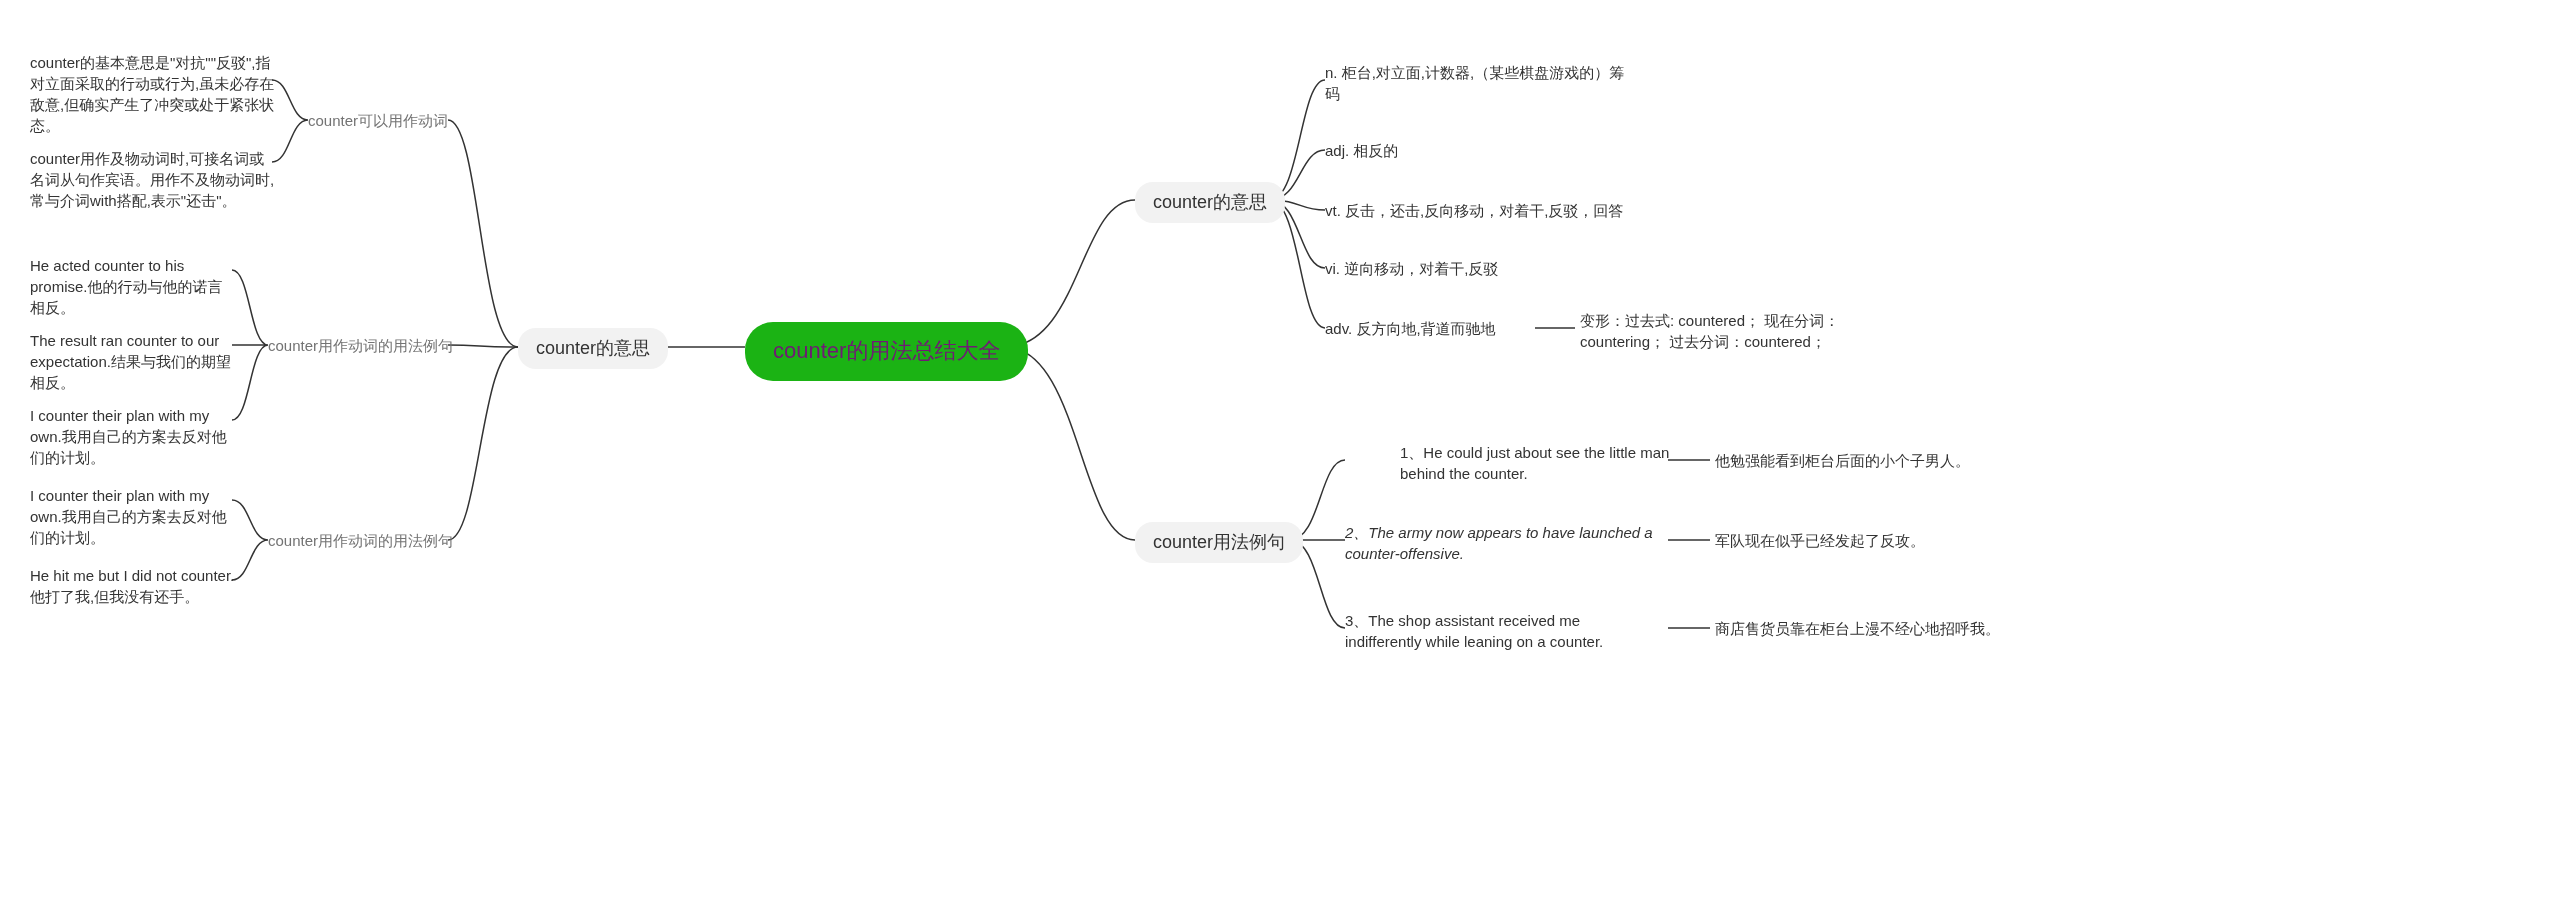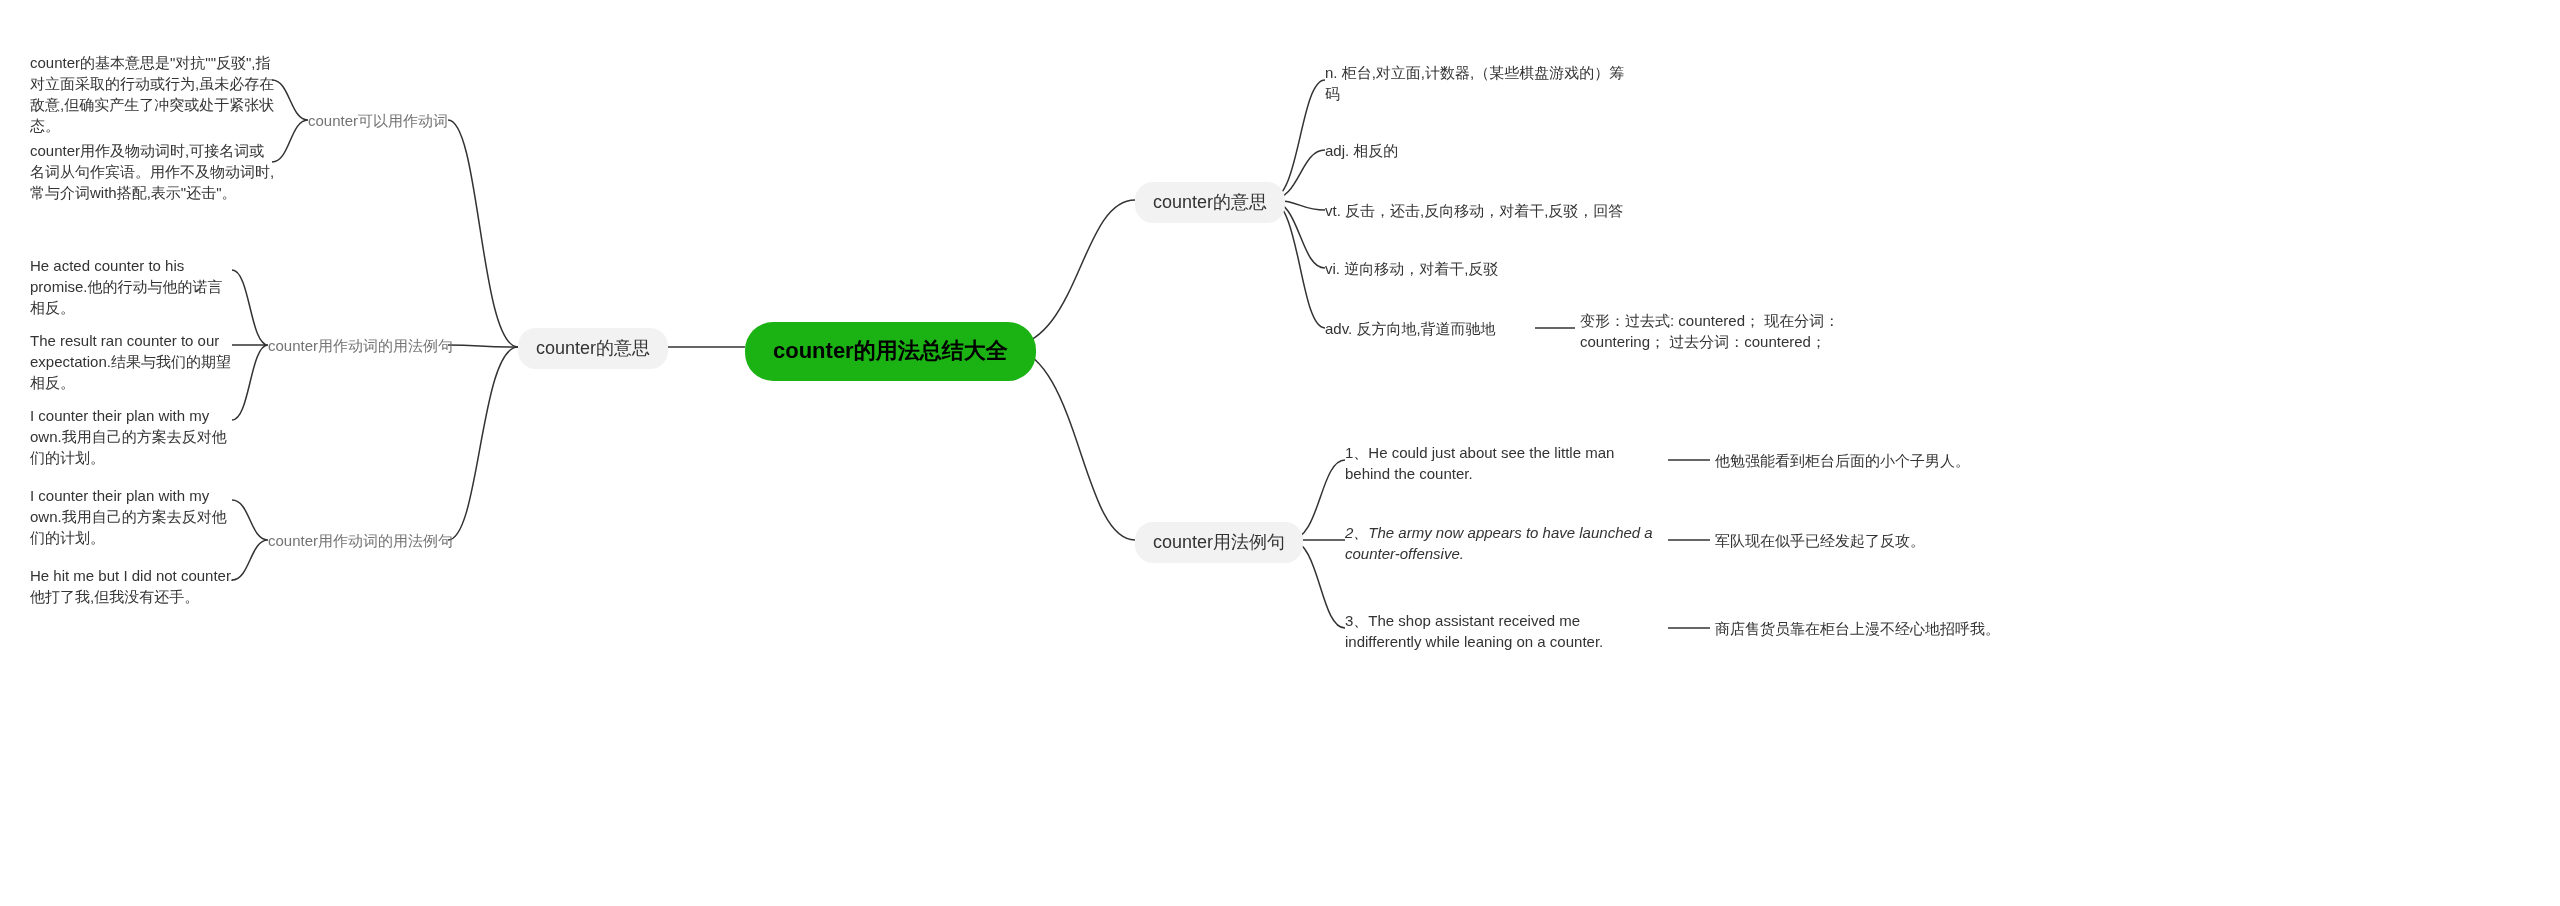--- a/index.html
+++ b/index.html
@@ -13,25 +13,25 @@
   }
   svg { position: absolute; top: 0; left: 0; }
   .node {
     position: absolute;
     font-size: 16px;
     color: #333;
     line-height: 1.4;
   }
   .root {
     background: #1bb314;
-    color: #000000;
+    color: #701a75;
     border-radius: 28px;
     padding: 14px 28px;
     font-size: 22px;
-    font-weight: 700;
+    font-weight: 400;
     white-space: nowrap;
     text-align: center;
   }
   .branch {
     background: #f2f2f2;
     border-radius: 18px;
     padding: 8px 18px;
     font-size: 18px;
     color: #333;
     white-space: nowrap;
@@ -87,21 +87,21 @@
     <line x1="1668" y1="628" x2="1710" y2="628"></line>
   </g>
 </svg>
 
 <div class="node root" style="left:745px; top:322px;">counter的用法总结大全</div>
 
 <div class="node branch" style="left:518px; top:328px;">counter的意思</div>
 
 <div class="node sub" style="left:308px; top:110px;">counter可以用作动词</div>
 <div class="node leaf" style="left:30px; top:52px; width:245px;">counter的基本意思是"对抗""反驳",指对立面采取的行动或行为,虽未必存在敌意,但确实产生了冲突或处于紧张状态。</div>
-<div class="node leaf" style="left:30px; top:140px; width:245px;">counter用作及物动词时,可接名词或名词从句作宾语。用作不及物动词时,常与介词with搭配,表示"还击"。</div>
+<div class="node leaf" style="left:30px; top:148px; width:245px;">counter用作及物动词时,可接名词或名词从句作宾语。用作不及物动词时,常与介词with搭配,表示"还击"。</div>
 
 <div class="node sub" style="left:268px; top:335px;">counter用作动词的用法例句</div>
 <div class="node leaf" style="left:30px; top:255px; width:205px;">He acted counter to his promise.他的行动与他的诺言相反。</div>
 <div class="node leaf" style="left:30px; top:330px; width:205px;">The result ran counter to our expectation.结果与我们的期望相反。</div>
 <div class="node leaf" style="left:30px; top:405px; width:205px;">I counter their plan with my own.我用自己的方案去反对他们的计划。</div>
 
 <div class="node sub" style="left:268px; top:530px;">counter用作动词的用法例句</div>
 <div class="node leaf" style="left:30px; top:485px; width:205px;">I counter their plan with my own.我用自己的方案去反对他们的计划。</div>
 <div class="node leaf" style="left:30px; top:565px; width:205px;">He hit me but I did not counter.他打了我,但我没有还手。</div>
 
@@ -109,20 +109,20 @@
 
 <div class="node leaf" style="left:1325px; top:62px; width:310px;">n. 柜台,对立面,计数器,（某些棋盘游戏的）筹码</div>
 <div class="node leaf" style="left:1325px; top:140px;">adj. 相反的</div>
 <div class="node leaf" style="left:1325px; top:200px;">vt. 反击，还击,反向移动，对着干,反驳，回答</div>
 <div class="node leaf" style="left:1325px; top:258px;">vi. 逆向移动，对着干,反驳</div>
 <div class="node leaf" style="left:1325px; top:318px;">adv. 反方向地,背道而驰地</div>
 <div class="node leaf" style="left:1580px; top:310px; width:290px;">变形：过去式: countered； 现在分词：countering； 过去分词：countered；</div>
 
 <div class="node branch" style="left:1135px; top:522px;">counter用法例句</div>
 
-<div class="node leaf" style="left:1345px; top:442px; width:315px;">1、He could just about see the little man behind the counter.</div>
+<div class="node leaf" style="left:1400px; top:442px; width:315px;">1、He could just about see the little man behind the counter.</div>
 <div class="node leaf" style="left:1715px; top:450px;">他勉强能看到柜台后面的小个子男人。</div>
 
 <div class="node leaf" style="left:1345px; top:522px; width:315px;font-style:italic;">2、The army now appears to have launched a counter-offensive.</div>
 <div class="node leaf" style="left:1715px; top:530px;">军队现在似乎已经发起了反攻。</div>
 
 <div class="node leaf" style="left:1345px; top:610px; width:315px;">3、The shop assistant received me indifferently while leaning on a counter.</div>
 <div class="node leaf" style="left:1715px; top:618px;">商店售货员靠在柜台上漫不经心地招呼我。</div>
 
 </body></html>

